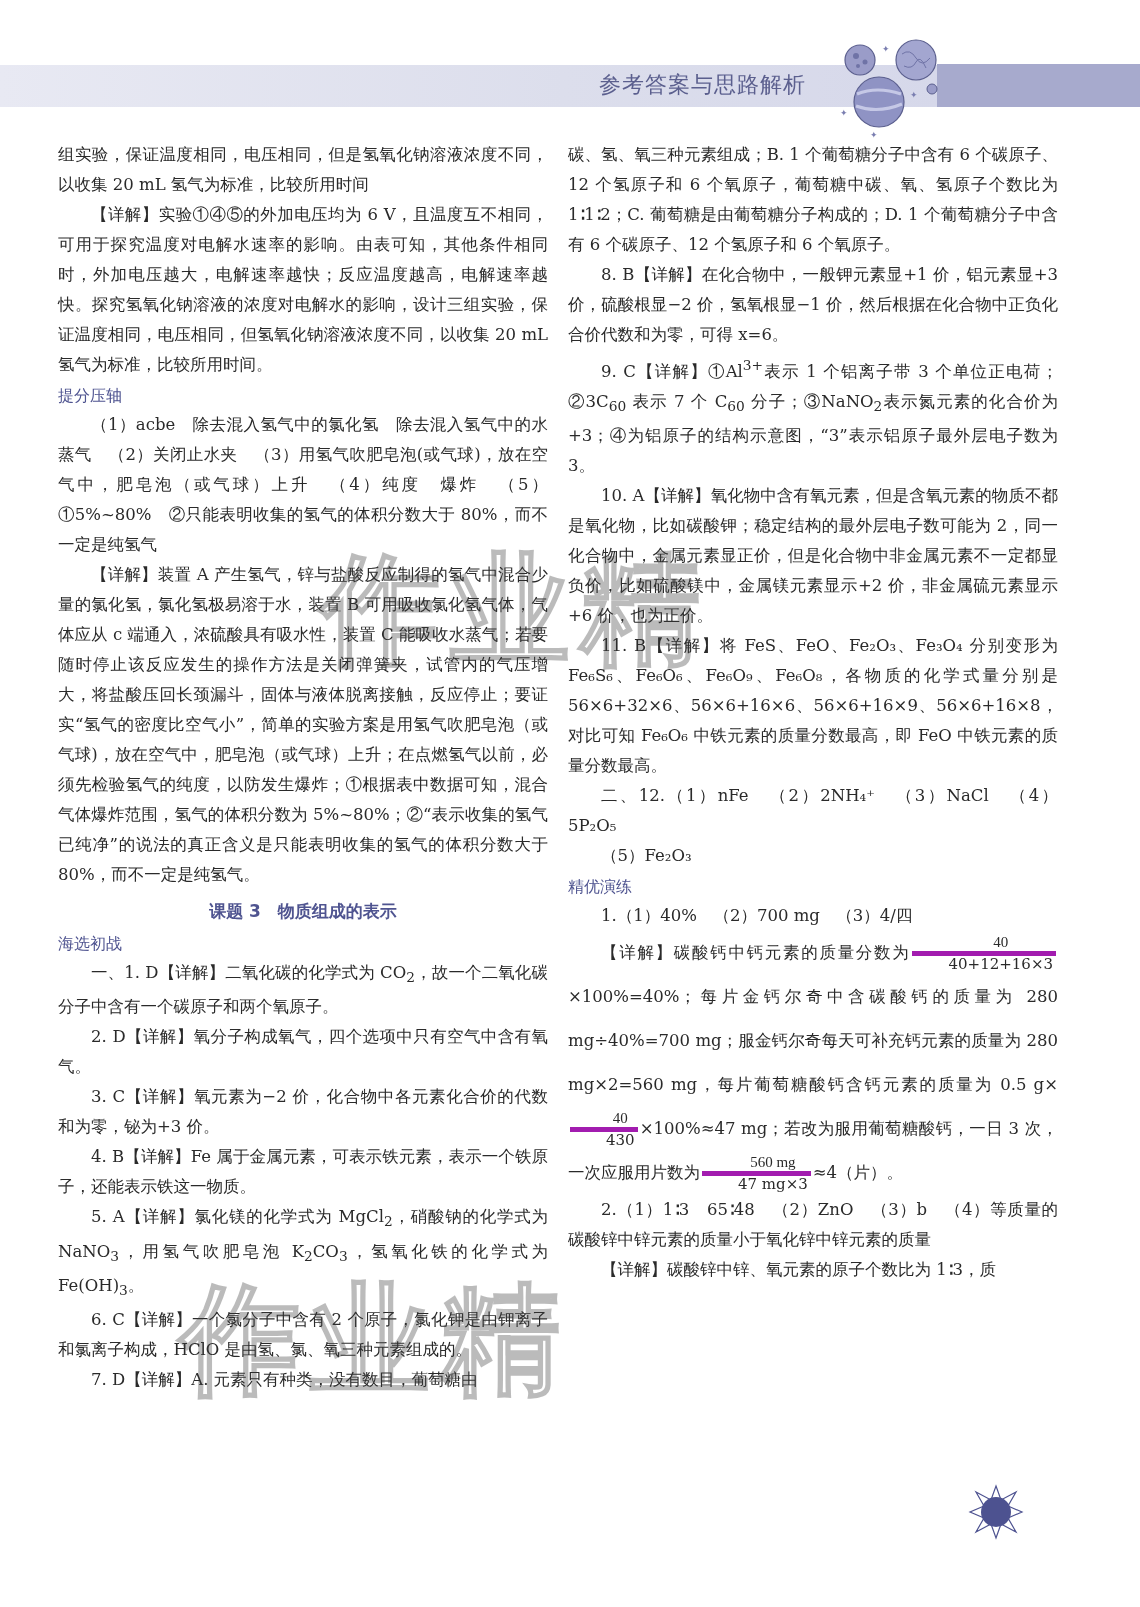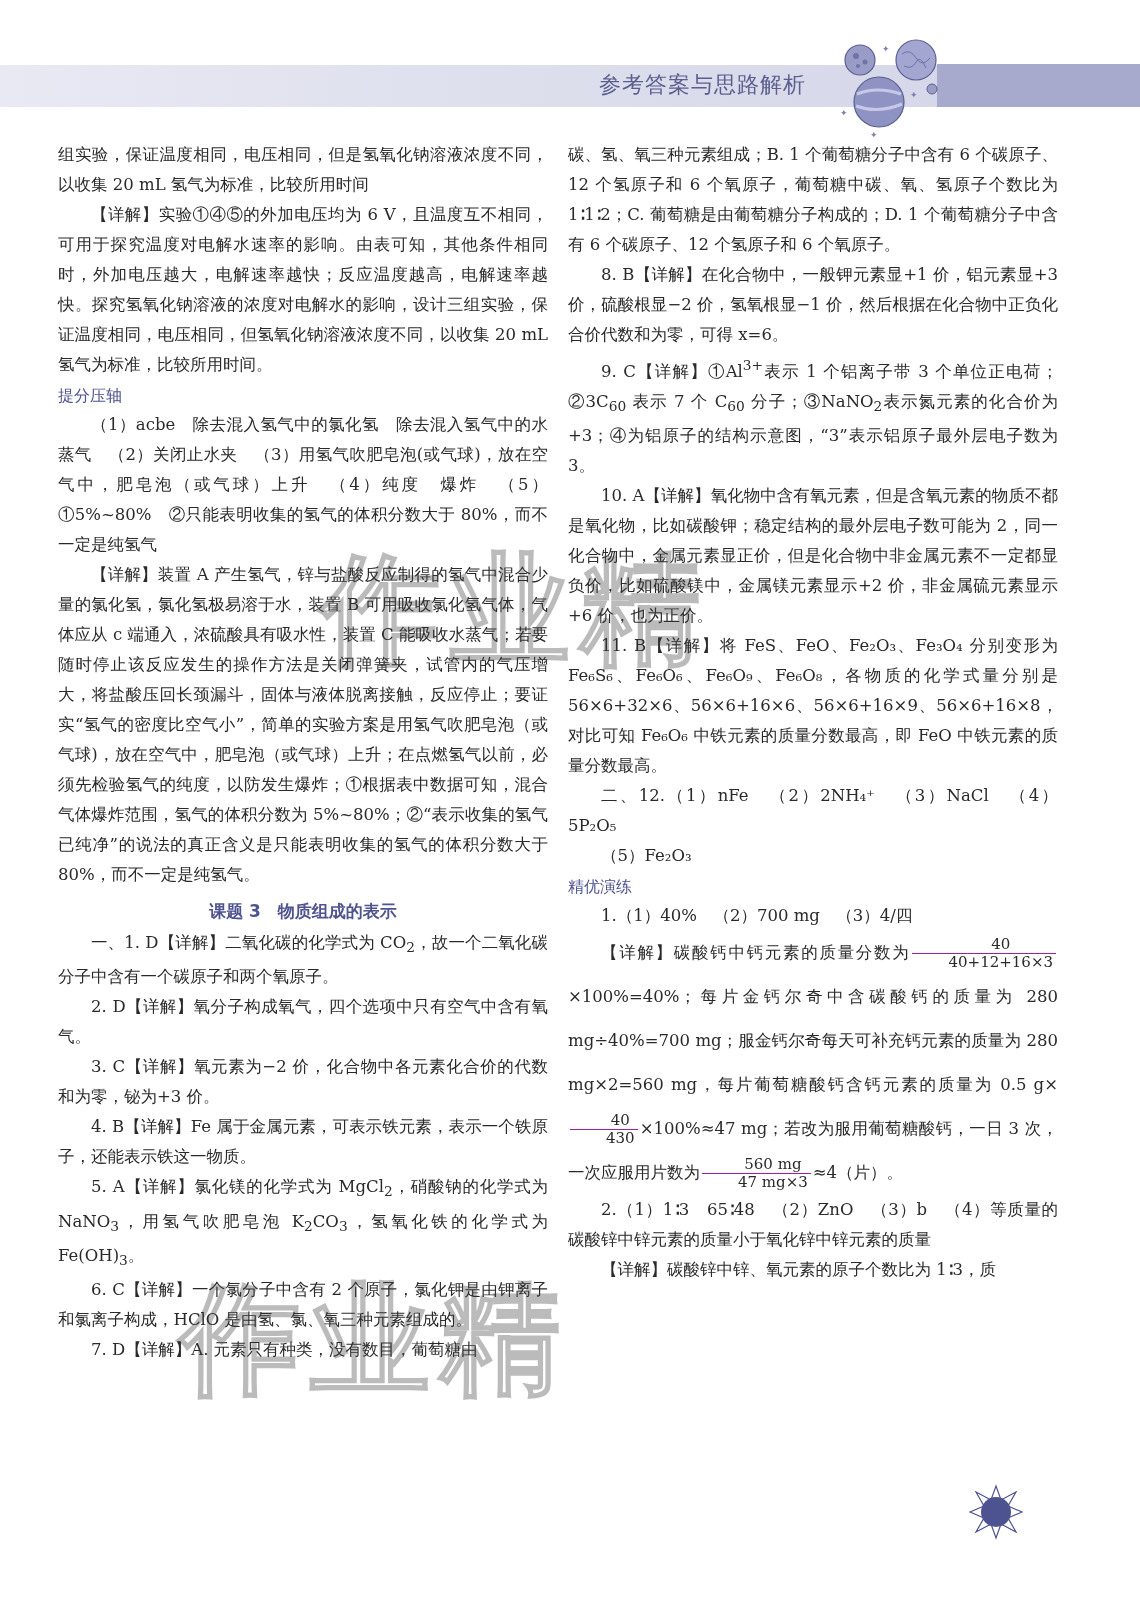--- a/index.html
+++ b/index.html
@@ -27,21 +27,21 @@
   .ind { text-indent: 2em; }
   .sec-head {
     font-family: "DejaVu Sans", "Liberation Sans", sans-serif; font-weight: normal;
     color: #4f5490; font-size: 16px; line-height: 28px; margin: 2px 0 0 0;
   }
   .chap-head {
     text-align: center; font-family: "DejaVu Sans", "Liberation Sans", sans-serif; font-weight: bold;
     color: #4f5490; font-size: 17px; line-height: 34px; margin: 4px 0 0 0;
   }
   .frac { display: inline-block; vertical-align: middle; text-align: center; font-size: 15px; line-height: 17px; margin: 0 2px; }
-  .frac .num { display: block; border-bottom: 1px solid #a21caf; padding: 0 3px; }
+  .frac .num { display: block; border-bottom: 5px solid #a21caf; padding: 0 3px; font-family: Liberation Serif, serif; }
   .frac .den { display: block; padding: 0 3px; }
   .tall { line-height: 44px; }
   .page-num {
     position: absolute; left: 968px; top: 1484px; width: 56px; height: 56px;
   }
   .page-num-text {
     position: absolute; left: 981px; top: 1502px; width: 34px; text-align: center;
     font-size: 14px; color: #ffffff; font-family: "DejaVu Serif", serif; margin-left: 47px;
   }
   .watermark {
@@ -76,20 +76,21 @@
     <text x="40" y="104" font-size="9" fill="#7a7eb0">✦</text>
 </svg>
 
 <div class="col col-left">
   <p>组实验，保证温度相同，电压相同，但是氢氧化钠溶液浓度不同，以收集 20 mL 氢气为标准，比较所用时间</p>
   <p class="ind">【详解】实验①④⑤的外加电压均为 6 V，且温度互不相同，可用于探究温度对电解水速率的影响。由表可知，其他条件相同时，外加电压越大，电解速率越快；反应温度越高，电解速率越快。探究氢氧化钠溶液的浓度对电解水的影响，设计三组实验，保证温度相同，电压相同，但氢氧化钠溶液浓度不同，以收集 20 mL 氢气为标准，比较所用时间。</p>
   <div class="sec-head">提分压轴</div>
   <p class="ind">（1）acbe　除去混入氢气中的氯化氢　除去混入氢气中的水蒸气　（2）关闭止水夹　（3）用氢气吹肥皂泡(或气球)，放在空气中，肥皂泡（或气球）上升　（4）纯度　爆炸　（5）①5%~80%　②只能表明收集的氢气的体积分数大于 80%，而不一定是纯氢气</p>
   <p class="ind">【详解】装置 A 产生氢气，锌与盐酸反应制得的氢气中混合少量的氯化氢，氯化氢极易溶于水，装置 B 可用吸收氯化氢气体，气体应从 c 端通入，浓硫酸具有吸水性，装置 C 能吸收水蒸气；若要随时停止该反应发生的操作方法是关闭弹簧夹，试管内的气压增大，将盐酸压回长颈漏斗，固体与液体脱离接触，反应停止；要证实“氢气的密度比空气小”，简单的实验方案是用氢气吹肥皂泡（或气球)，放在空气中，肥皂泡（或气球）上升；在点燃氢气以前，必须先检验氢气的纯度，以防发生爆炸；①根据表中数据可知，混合气体爆炸范围，氢气的体积分数为 5%~80%；②“表示收集的氢气已纯净”的说法的真正含义是只能表明收集的氢气的体积分数大于 80%，而不一定是纯氢气。</p>
   <div class="chap-head">课题 3　物质组成的表示</div>
+  <div class="sec-head">海选初战</div>
   <p class="ind"><span>一、1. D【详解】二氧化碳的化学式为 CO</span><sub>2</sub><span>，故一个二氧化碳分子中含有一个碳原子和两个氧原子。</span></p>
   <p class="ind">2. D【详解】氧分子构成氧气，四个选项中只有空气中含有氧气。</p>
   <p class="ind">3. C【详解】氧元素为−2 价，化合物中各元素化合价的代数和为零，铋为+3 价。</p>
   <p class="ind">4. B【详解】Fe 属于金属元素，可表示铁元素，表示一个铁原子，还能表示铁这一物质。</p>
   <p class="ind"><span>5. A【详解】氯化镁的化学式为 MgCl</span><sub>2</sub><span>，硝酸钠的化学式为 NaNO</span><sub>3</sub><span>，用氢气吹肥皂泡 K</span><sub>2</sub><span>CO</span><sub>3</sub><span>，氢氧化铁的化学式为 Fe(OH)</span><sub>3</sub><span>。</span></p>
   <p class="ind">6. C【详解】一个氯分子中含有 2 个原子，氯化钾是由钾离子和氯离子构成，HClO 是由氢、氯、氧三种元素组成的。</p>
   <p class="ind">7. D【详解】A. 元素只有种类，没有数目，葡萄糖由</p>
 </div>
 
 <div class="col col-right">

